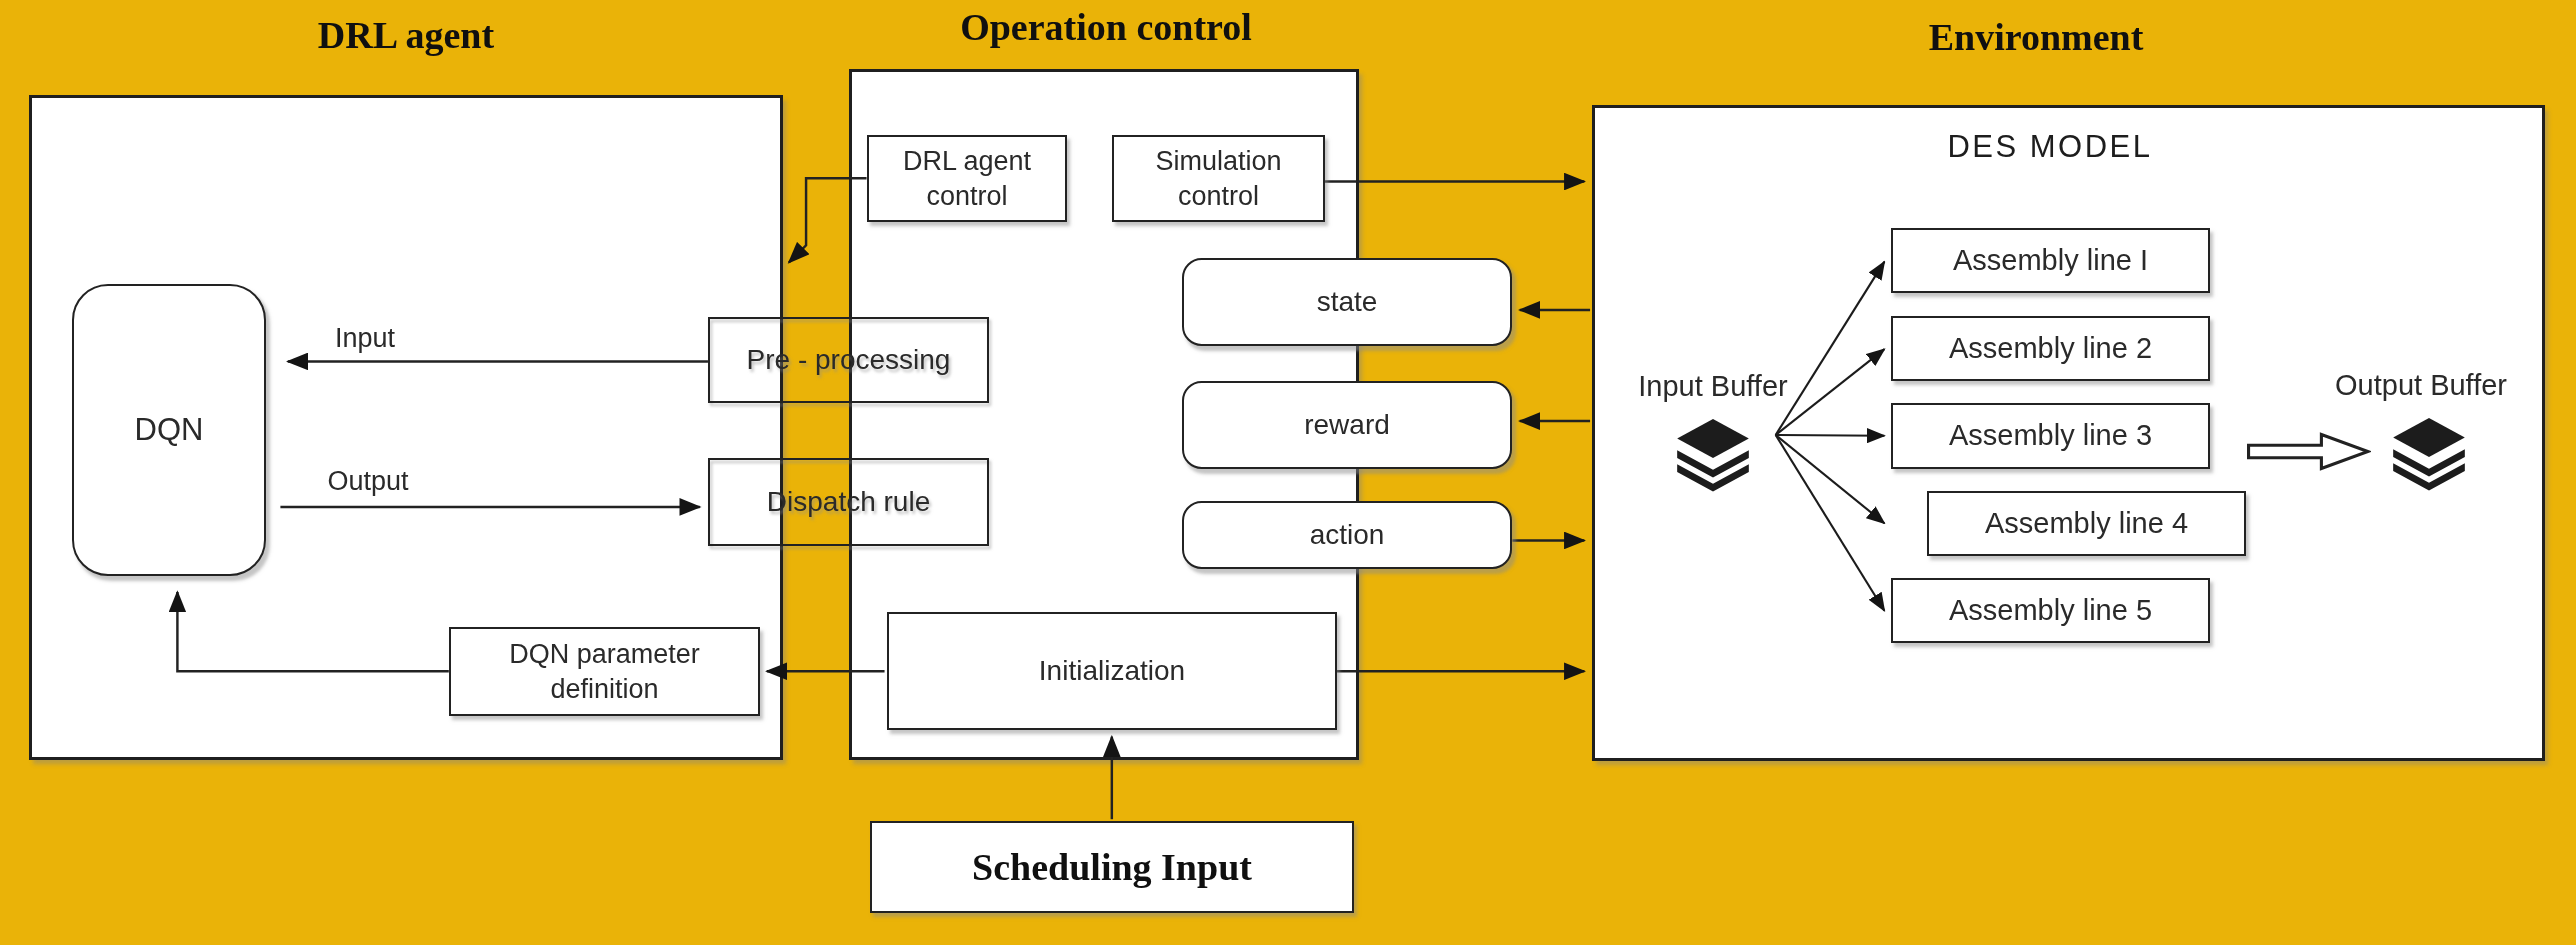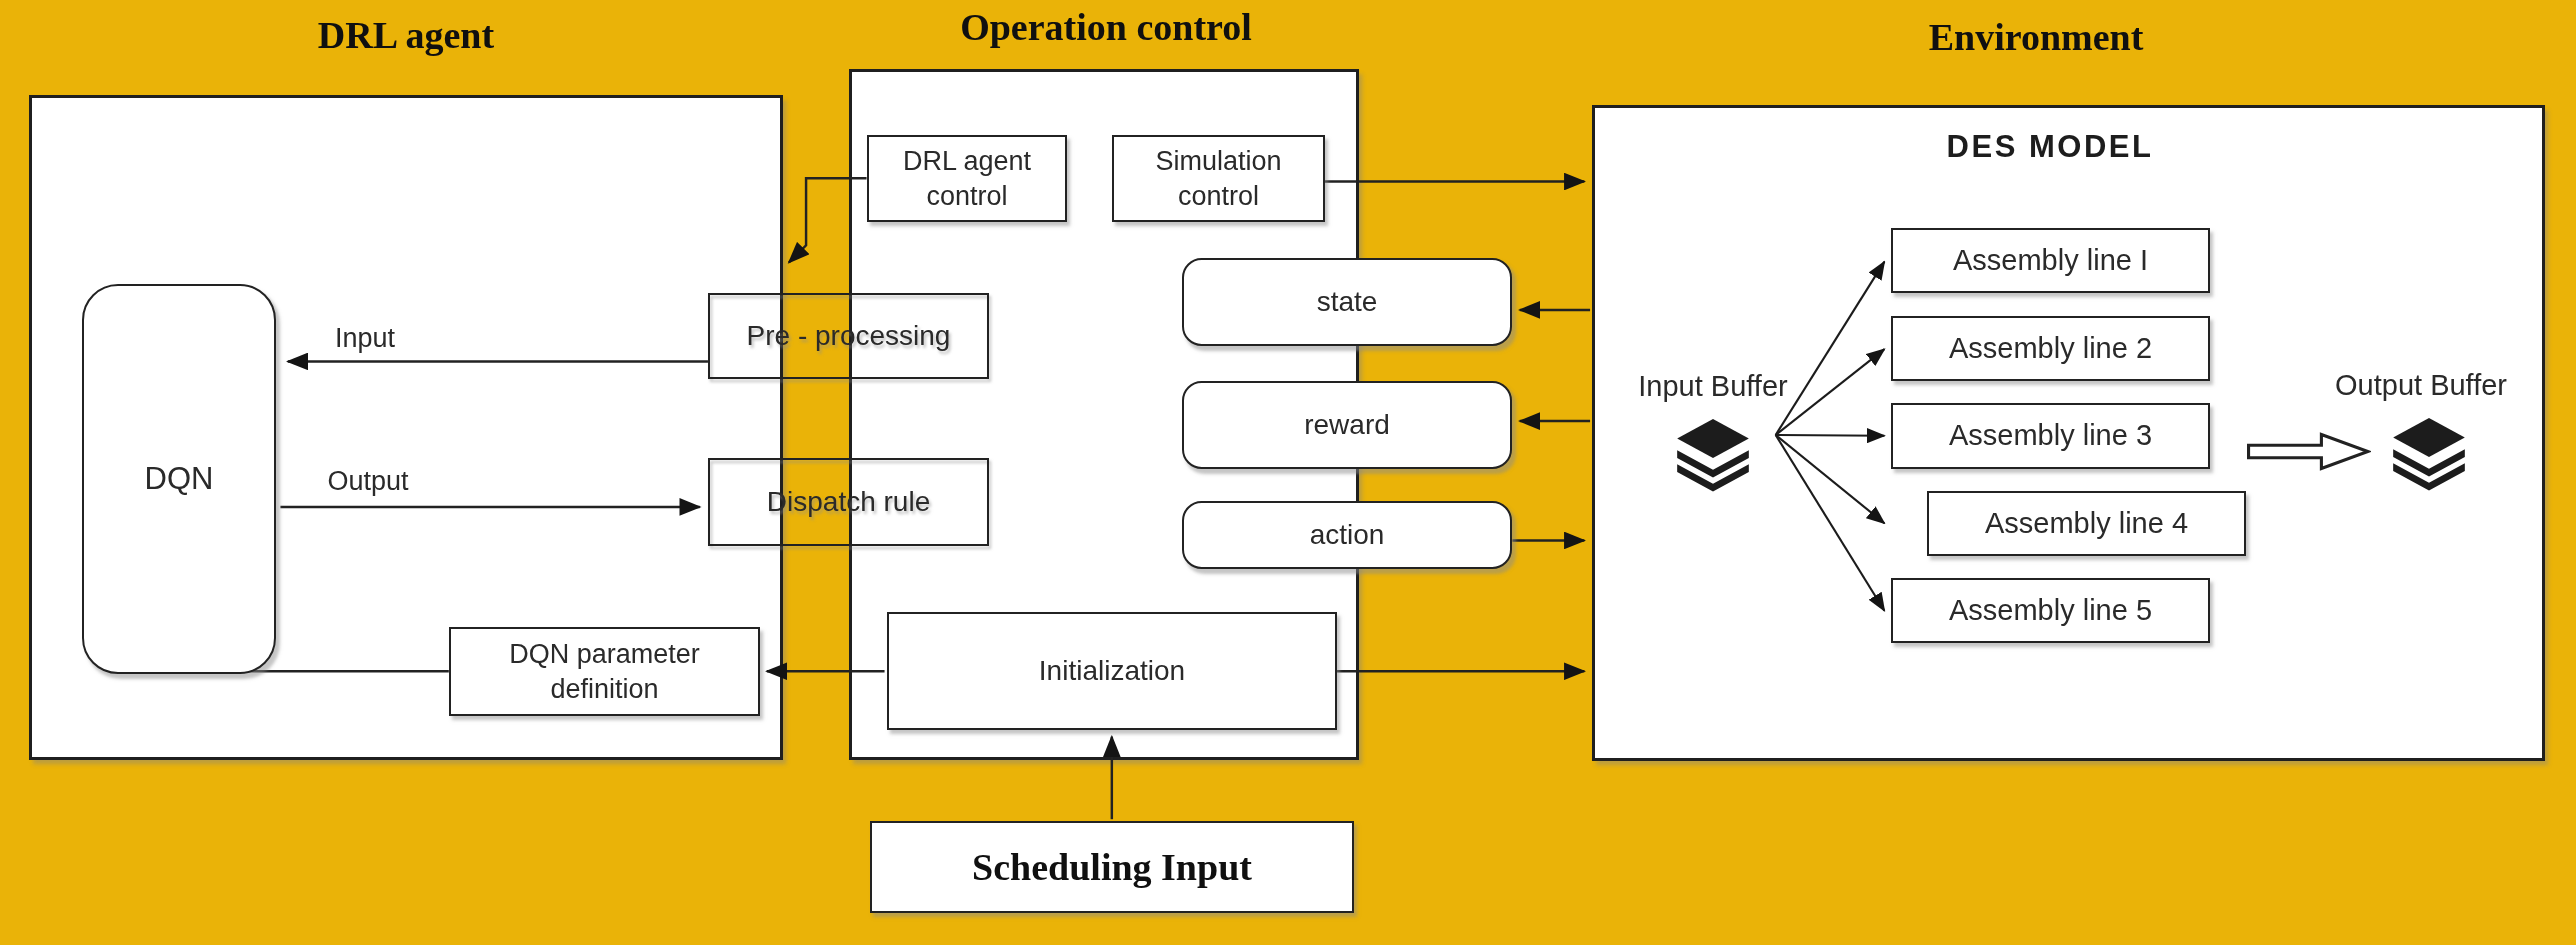--- a/index.html
+++ b/index.html
@@ -32,21 +32,21 @@
   .node.dqn { border-radius:36px; font-size:31px; }
   .node.sched {
     font-family:"Liberation Serif","DejaVu Serif",serif; font-weight:bold;
     font-size:38px; color:#101010;
   }
   .lbl {
     position:absolute; transform:translate(-50%,-50%);
     font-size:27px; white-space:nowrap; color:#2a2a2a;
   }
   .lbl.buffer { font-size:29px; }
-  .lbl.desmodel { font-weight:bold; font-size:31px; letter-spacing:2.5px; color:#1d1d1d; }
+  .lbl.desmodel { font-weight:normal; font-size:31px; letter-spacing:2.5px; color:#1d1d1d; }
   .icon { position:absolute; }
   svg.wires { position:absolute; left:0; top:0; pointer-events:none; }
 </style>
 </head>
 <body>
 
 <div class="canvas">
 
   <div class="title" style="left:406px; top:13px;">DRL agent</div>
   <div class="title" style="left:1106px; top:4.9px;">Operation control</div>
@@ -77,31 +77,31 @@
     </g>
     <g stroke="#1c1c1c" stroke-width="2.6" fill="none">
       <path d="M 2172 532 L 2305 320" marker-end="url(#ah)"></path>
       <path d="M 2172 532 L 2305 427" marker-end="url(#ah)"></path>
       <path d="M 2172 532 L 2305 533" marker-end="url(#ah)"></path>
       <path d="M 2172 532 L 2305 640" marker-end="url(#ah)"></path>
       <path d="M 2172 532 L 2305 747" marker-end="url(#ah)"></path>
     </g>
   </svg>
 
-  <div class="node dqn" style="left:82px; top:284px; width:194px; height:390px;text-align:right;">
+  <div class="node dqn" style="left:72px; top:284px; width:194px; height:292px;text-align:right;">
     <span>DQN</span>
   </div>
   <div class="lbl" style="left:365px; top:338px;">Input</div>
   <div class="lbl" style="left:368px; top:481px;">Output</div>
   <div class="node" style="left:449px; top:627px; width:311px; height:89px; font-size:27px;">
     <span>DQN parameter</span>
     <span>definition</span>
   </div>
 
-  <div class="node hollow" style="left:708px; top:293px; width:281px; height:86px;">
+  <div class="node hollow" style="left:708px; top:317px; width:281px; height:86px;">
     <span>Pre - processing</span>
   </div>
   <div class="node hollow" style="left:708px; top:458px; width:281px; height:88px;">
     <span>Dispatch rule</span>
   </div>
 
   <div class="node" style="left:867px; top:135px; width:200px; height:87px; font-size:27px;">
     <span>DRL agent</span>
     <span>control</span>
   </div>

